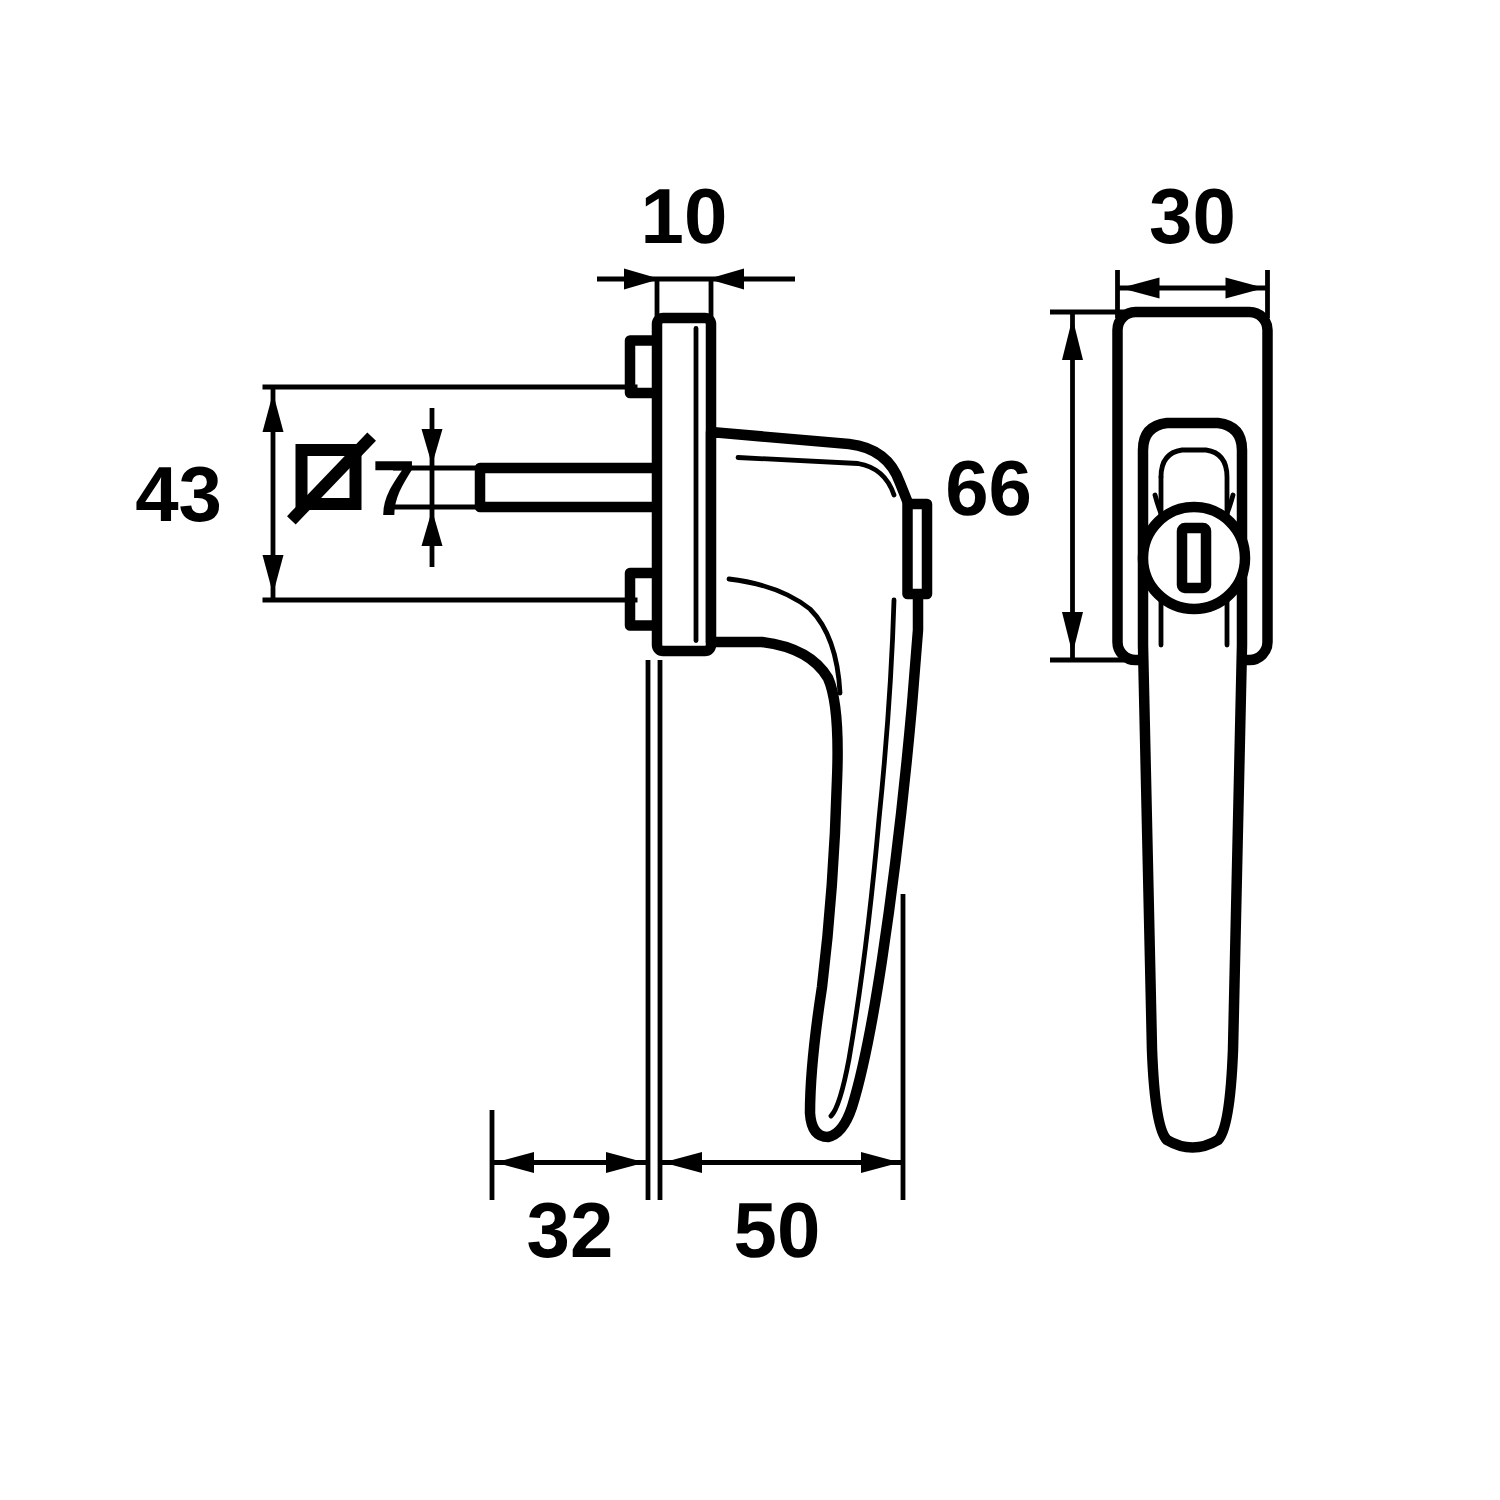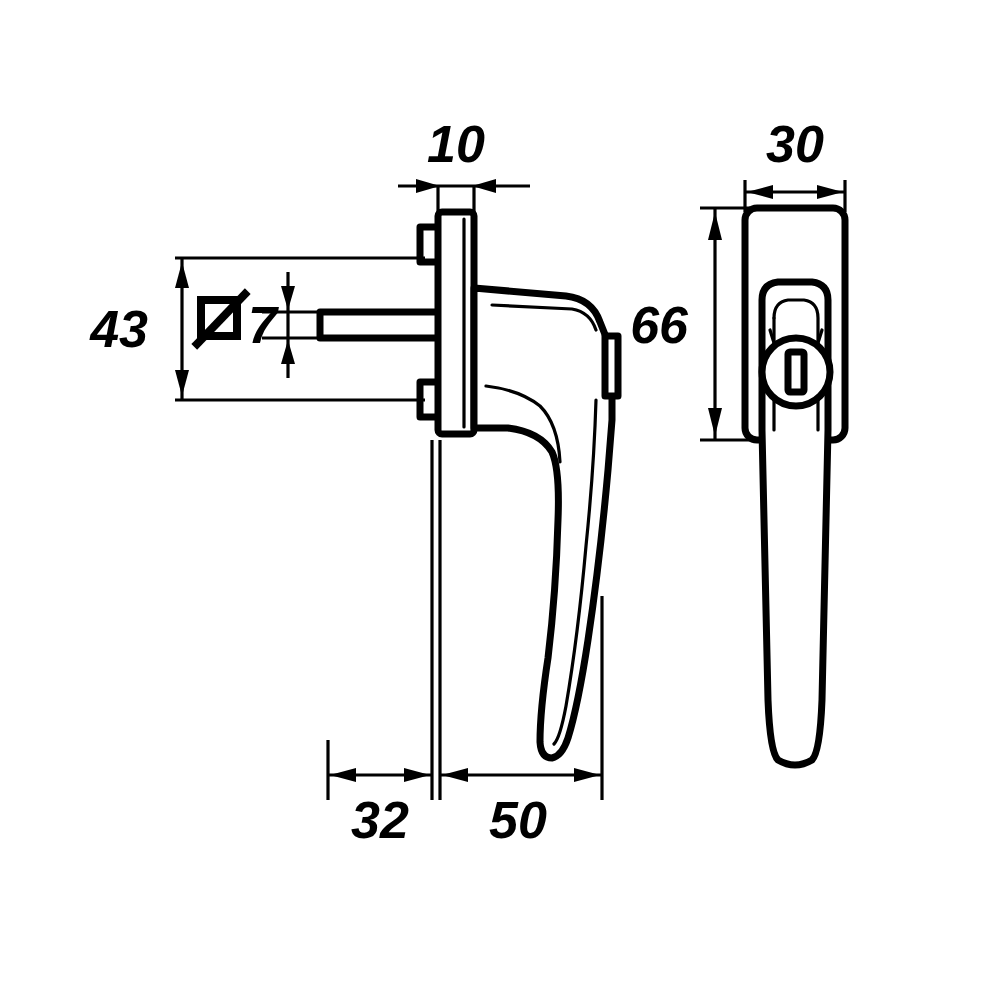--- a/index.html
+++ b/index.html
@@ -12,21 +12,20 @@
     width: 1000px;
     height: 1000px;
     font-family: "Liberation Sans", sans-serif;
     overflow: hidden;
   }
   #drawing-root {
     position: relative;
     width: 952px;
     height: 1000px;
     background: #fdba74;
-    font-style: italic;
   }
   svg#technical-drawing {
     display: block;
     width: 1000px;
     height: 1000px;
   }
   .dim-text {
     font-family: "Liberation Sans", sans-serif;
     font-weight: bold;
     font-size: 52px;

